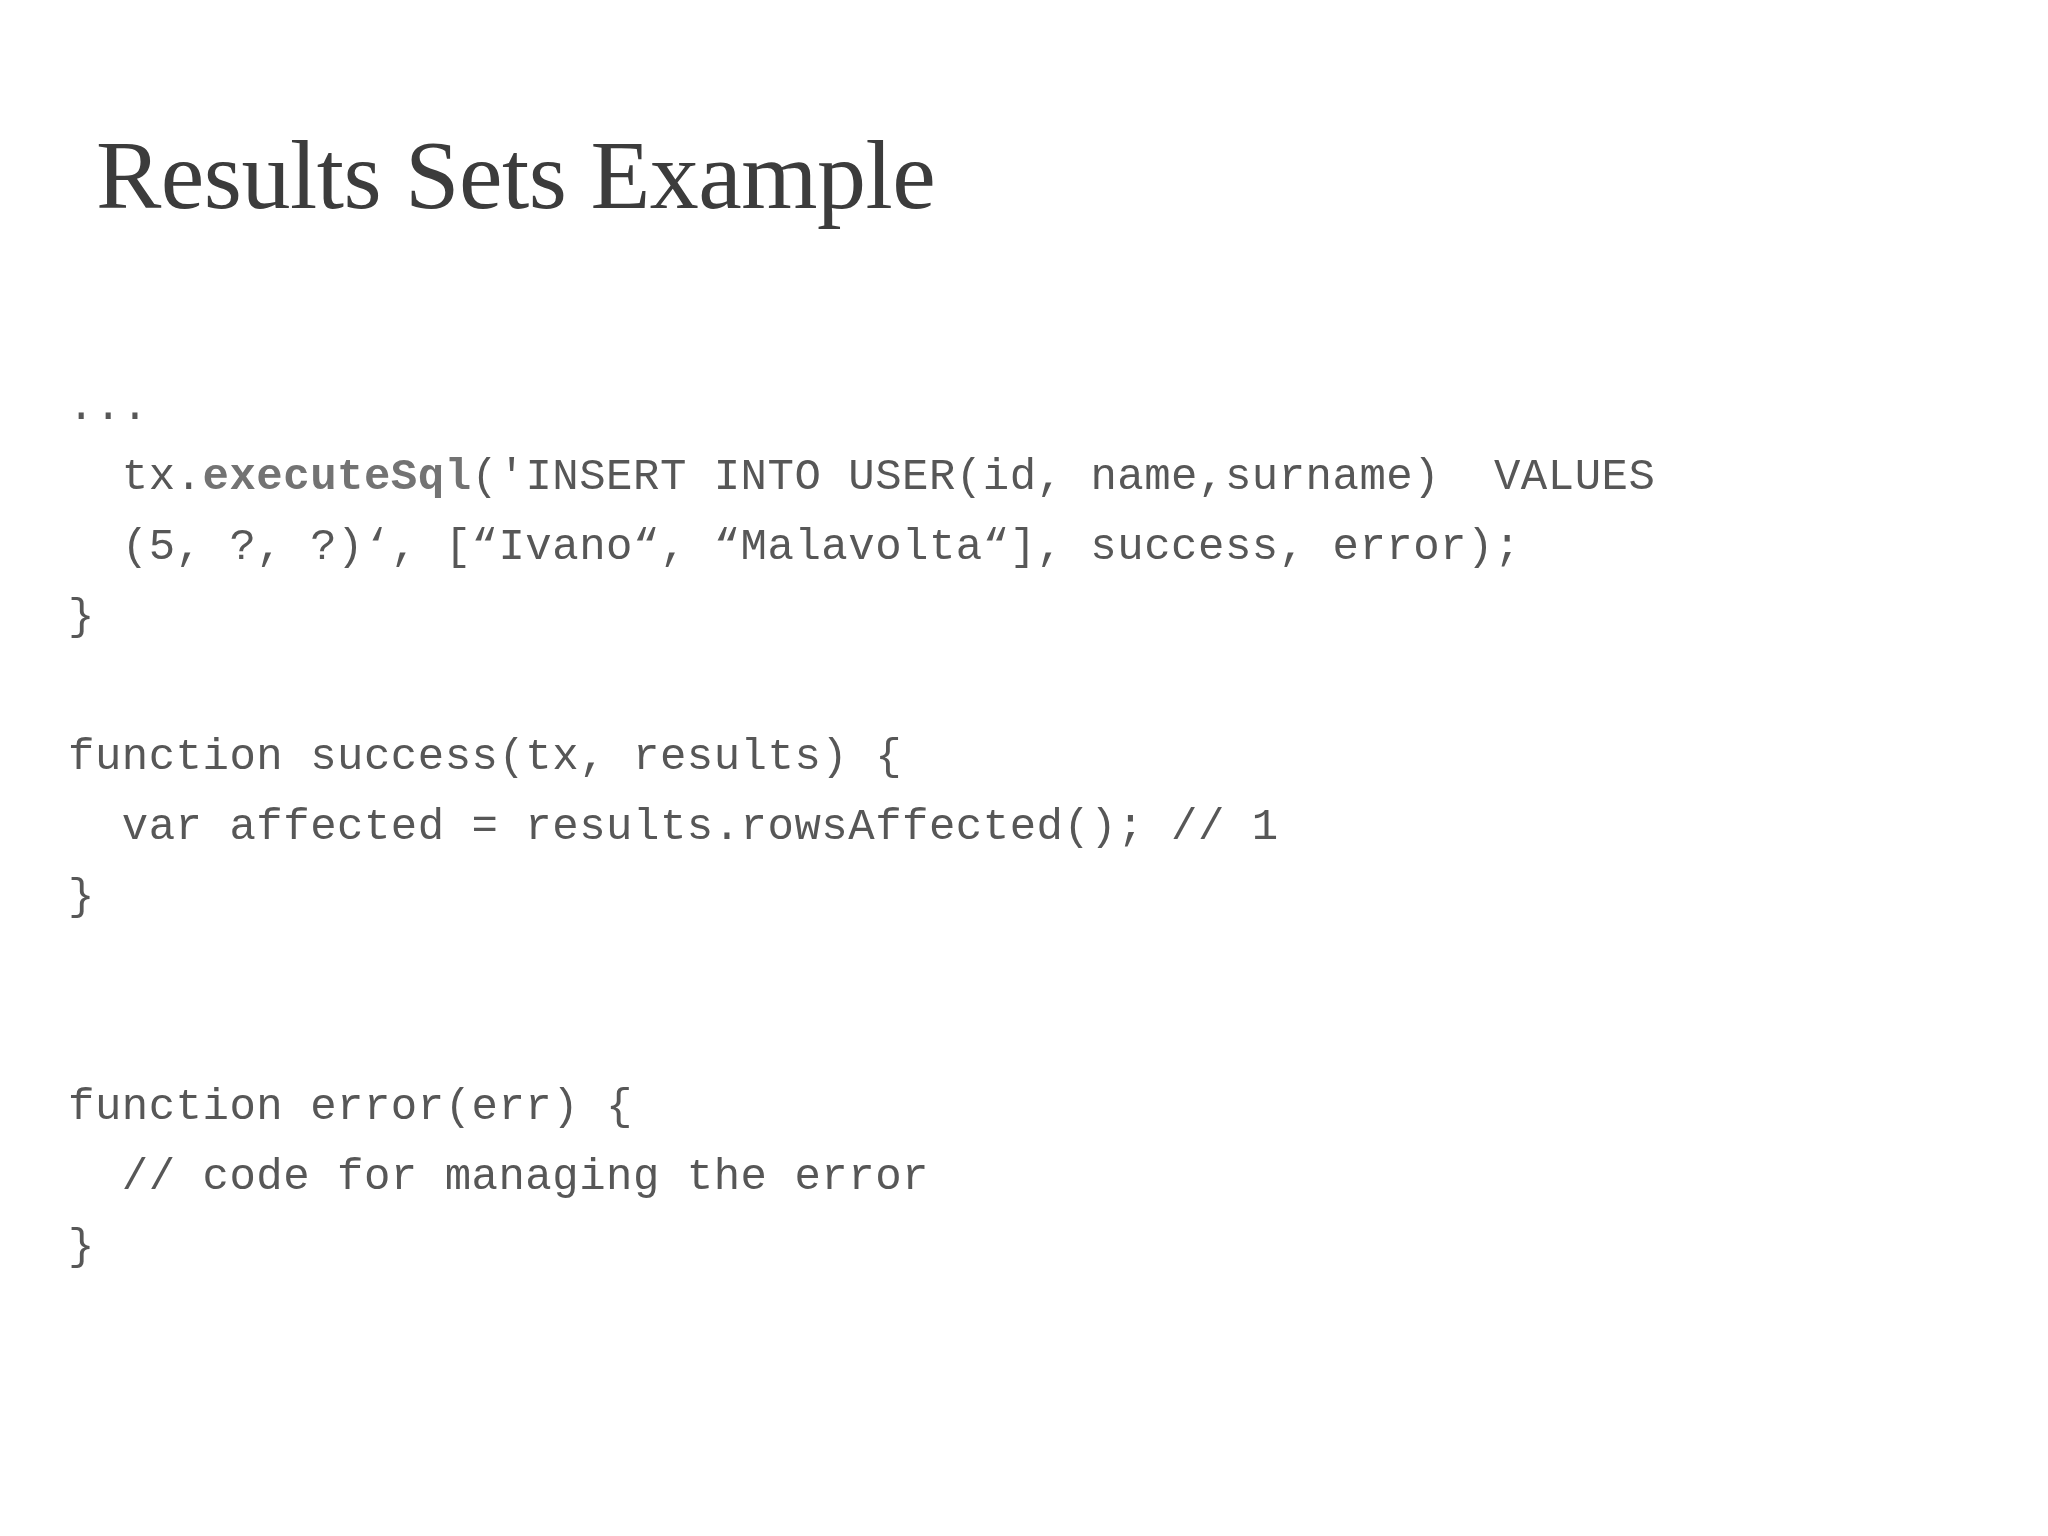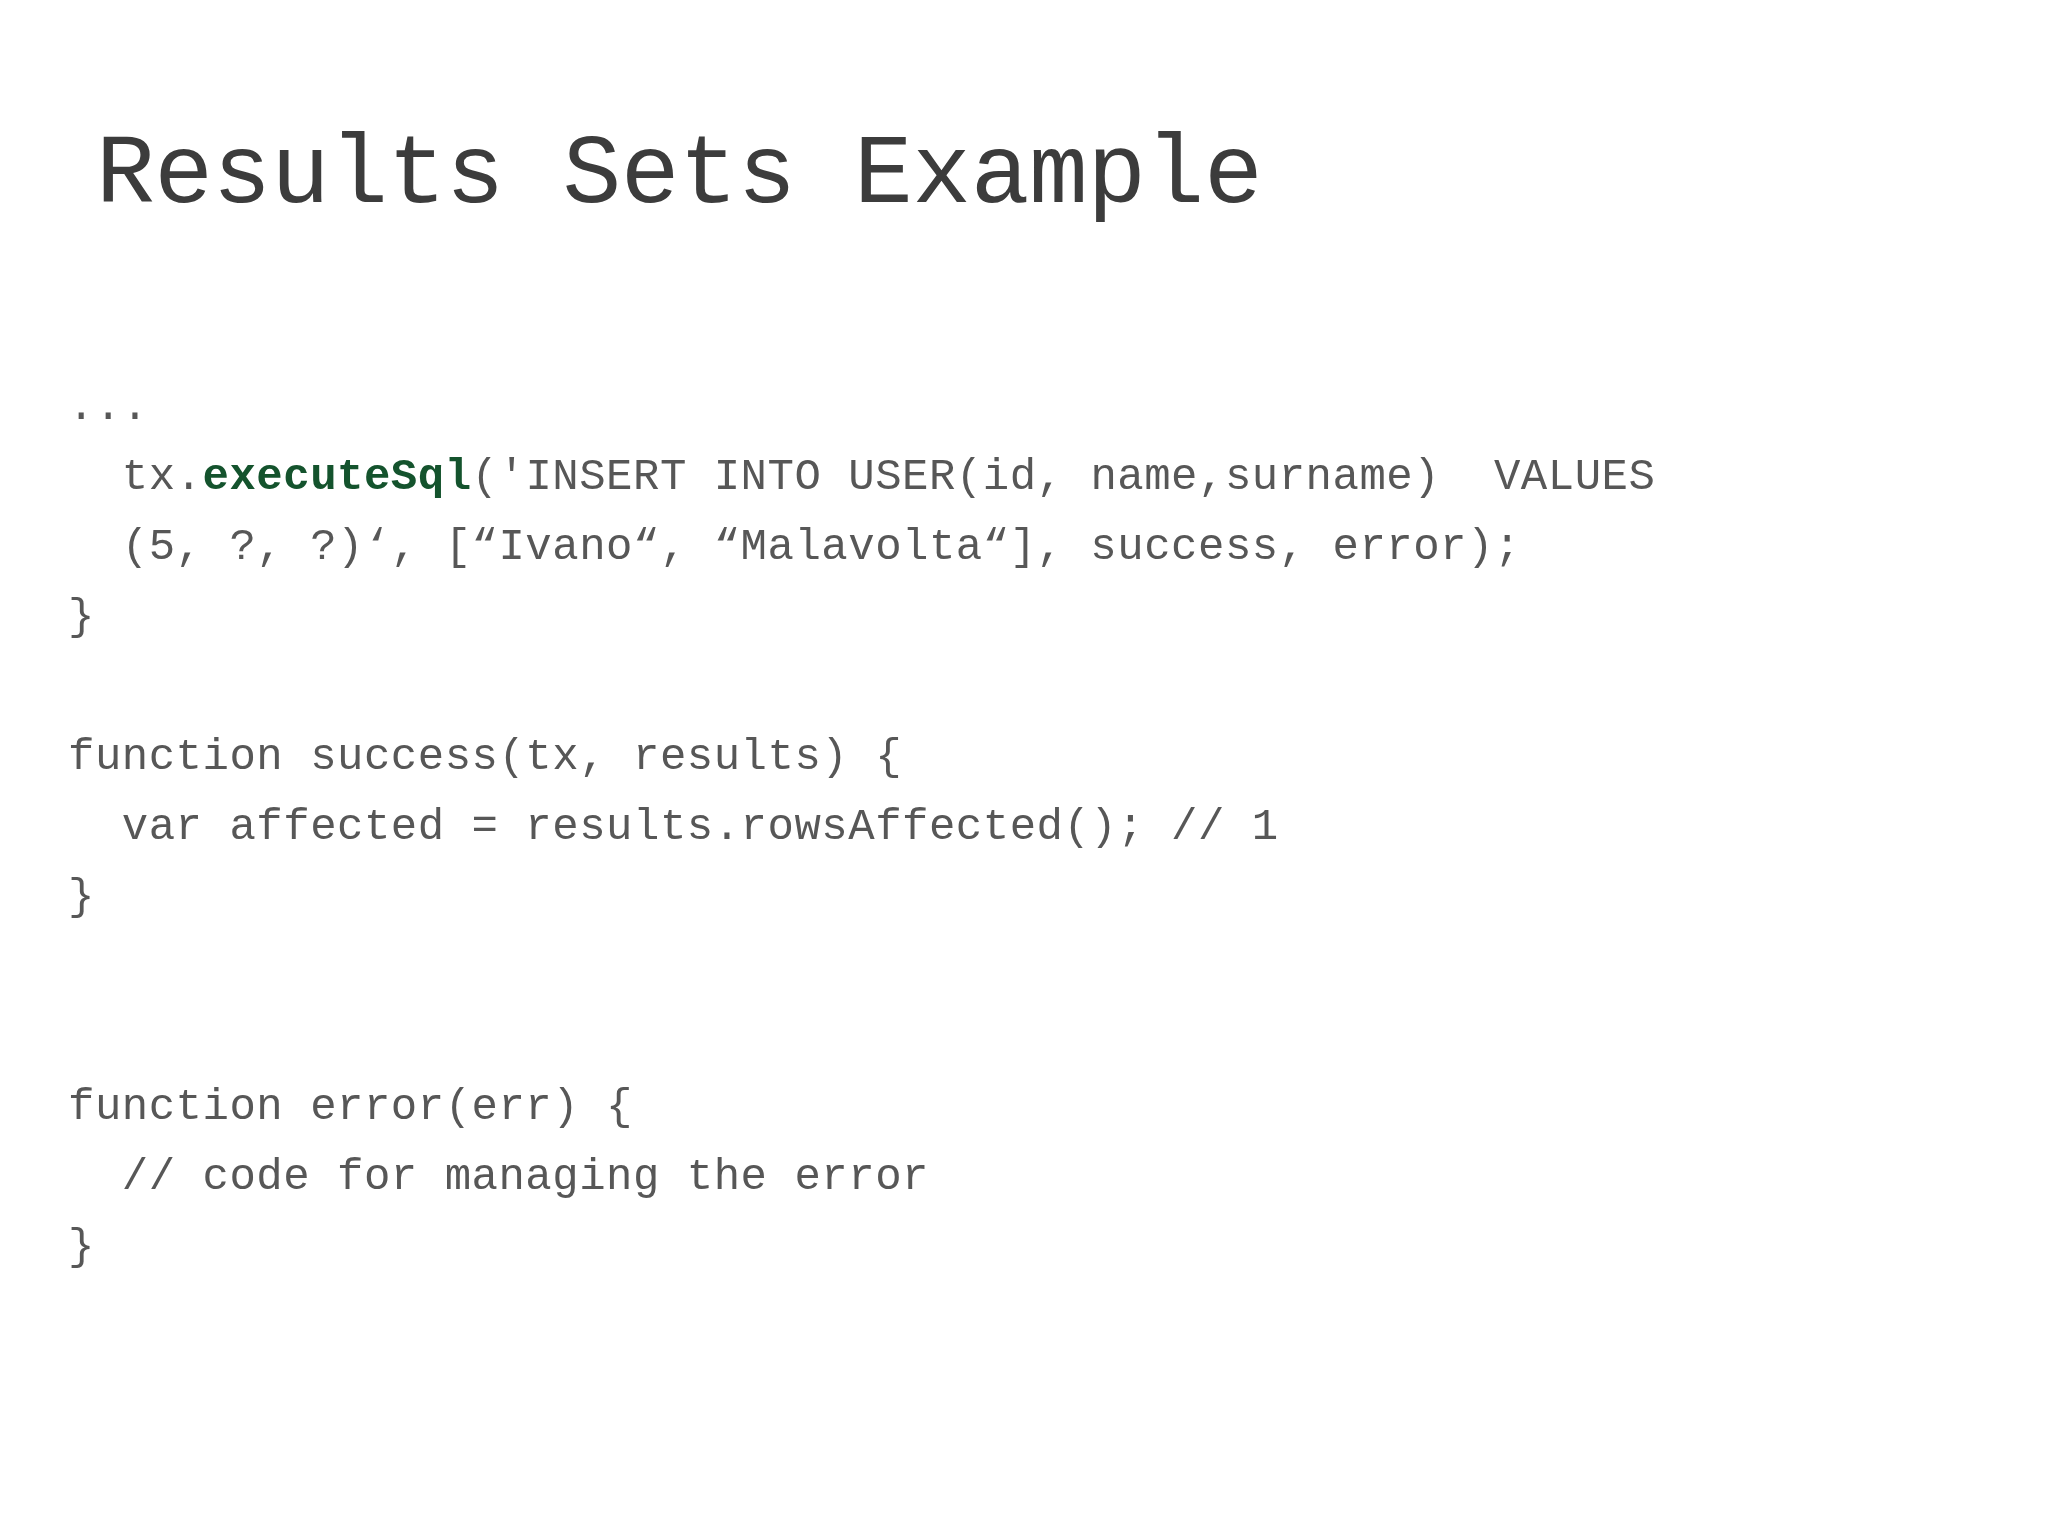--- a/index.html
+++ b/index.html
@@ -20,21 +20,21 @@
     width: 2048px;
     height: 1536px;
     background: #ffffff;
     box-sizing: border-box;
   }
 
   .slide-title {
     position: absolute;
     left: 96px;
     top: 52px;
-    font-family: Liberation Mono, monospace;
+    font-family: Liberation Serif, serif;
     font-size: 98px;
     font-weight: 300;
     letter-spacing: -0.5px;
     color: #3c3c3c;
     line-height: 1.18;
     white-space: nowrap;
   }
 
   .code-block {
     position: absolute;
@@ -54,21 +54,21 @@
     height: 70px;
     white-space: pre;
   }
 
   .code-line.blank {
     height: 70px;
   }
 
   .kw-bold {
     font-weight: bold;
-    color: #14532d;
+    color: #737373;
     text-align: center;
   }
 </style>
 </head>
 <body>
 
 <div class="slide">
 
   <h1 class="slide-title">Results Sets Example</h1>
 

